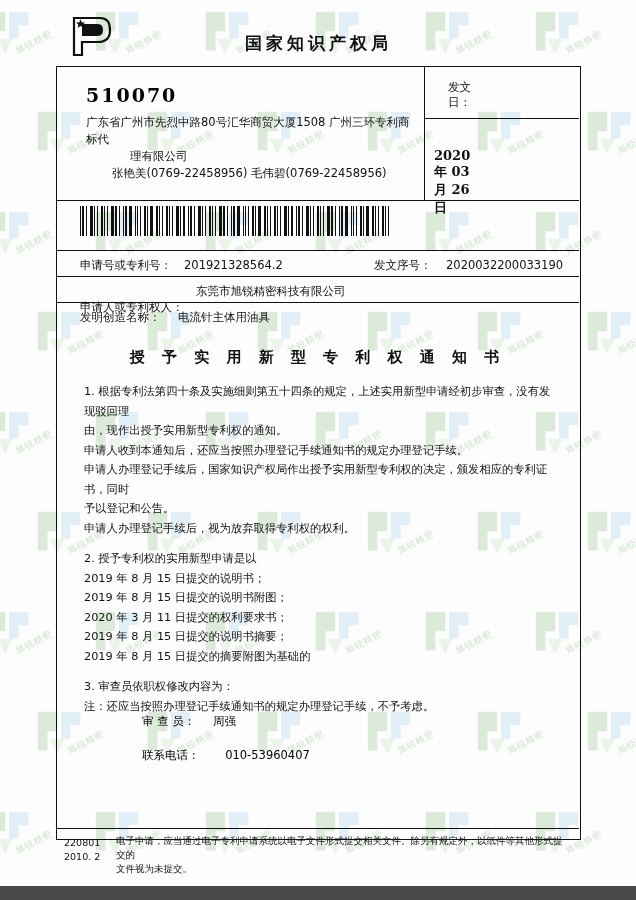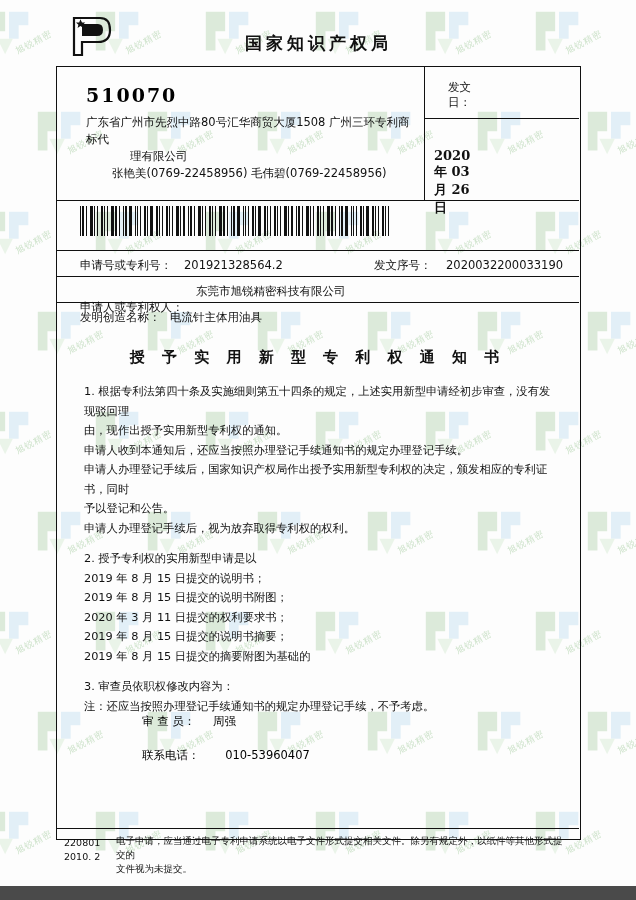--- a/index.html
+++ b/index.html
@@ -574,21 +574,21 @@
 
     <div class="cell-pad row-label" style="left:24px;top:248px;">申请号或专利号：</div>
     <div class="cell-pad row-val" style="left:128px;top:248px;">201921328564.2</div>
     <div class="cell-pad row-label" style="left:318px;top:248px;">发文序号：</div>
     <div class="cell-pad row-val" style="left:390px;top:248px;">2020032200033190</div>
 
     <div class="cell-pad row-label" style="left:24px;top:290px;">申请人或专利权人：</div>
     <div class="cell-pad row-val" style="left:140px;top:274px;">东莞市旭锐精密科技有限公司</div>
 
     <div class="cell-pad row-label" style="left:24px;top:300px;">发明创造名称：</div>
-    <div class="cell-pad row-val" style="left:114px;top:300px;">电流针主体用油具</div>
+    <div class="cell-pad row-val" style="left:122px;top:300px;">电流针主体用油具</div>
 
     <div class="main-title" style="top:338px;">授 予 实 用 新 型 专 利 权 通 知 书</div>
 
     <div class="body-text" style="top:372px;">
       <p>1. 根据专利法第四十条及实施细则第五十四条的规定，上述实用新型申请经初步审查，没有发现驳回理</p>
       <p>由，现作出授予实用新型专利权的通知。</p>
       <p>申请人收到本通知后，还应当按照办理登记手续通知书的规定办理登记手续。</p>
       <p>申请人办理登记手续后，国家知识产权局作出授予实用新型专利权的决定，颁发相应的专利证书，同时</p>
       <p>予以登记和公告。</p>
       <p>申请人办理登记手续后，视为放弃取得专利权的权利。</p>

